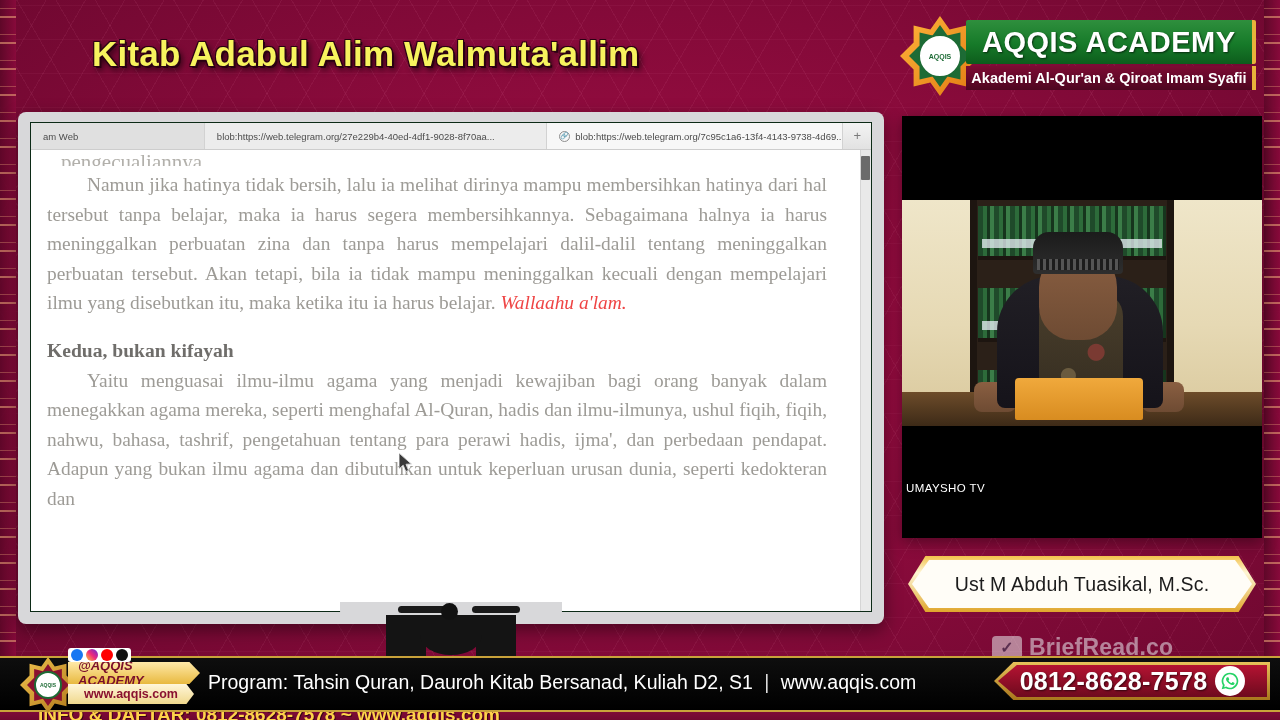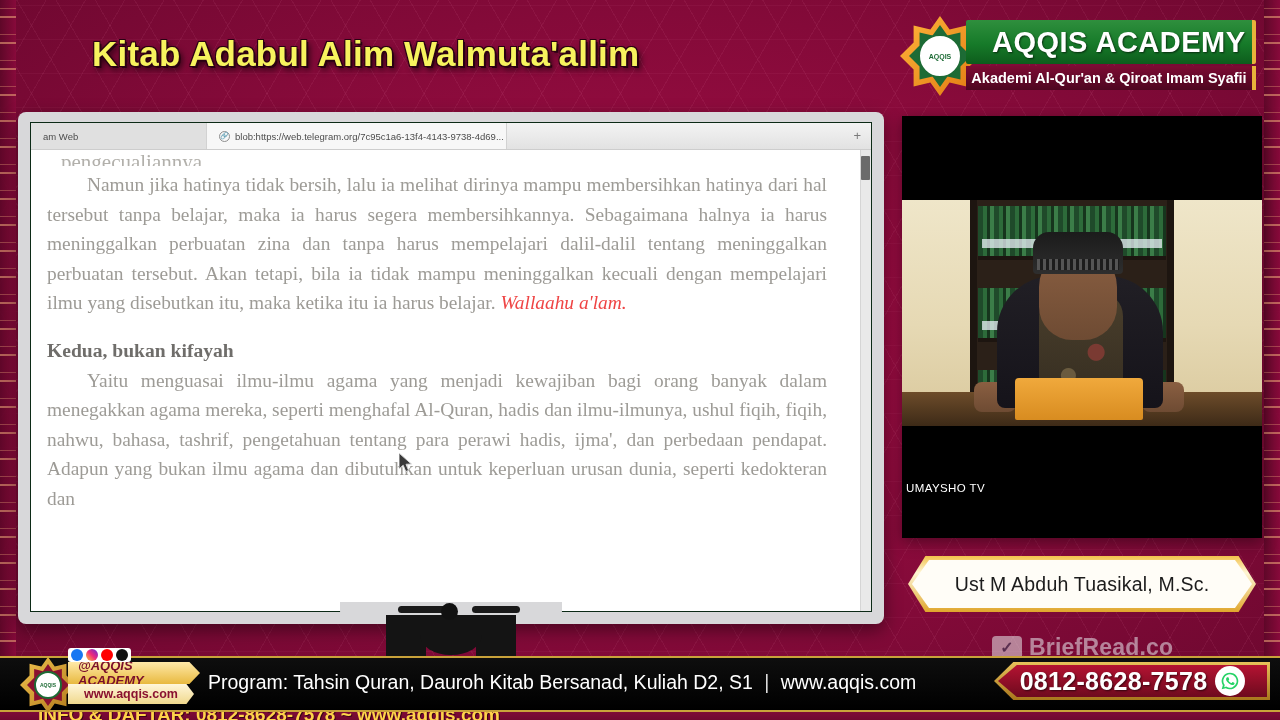--- a/index.html
+++ b/index.html
@@ -85,21 +85,21 @@
     border: 2px solid #1d6b35;
     display:flex; align-items:center; justify-content:center;
     font-size: 7px; color: #1d6b35; font-weight: bold; text-align:center;
     line-height: 1;
   }
   #logo-bars { position: absolute; left: 66px; top: 0; right: 0; }
   #logo-name {
     height: 44px;
     background: linear-gradient(180deg,#2f8f3d 0%,#167a29 55%,#0d5c1c 100%);
     border-radius: 2px;
-    display: flex; align-items: center; padding-left: 26px;
+    display: flex; align-items: center; padding-left: 16px;
     color: #ffffff; font-weight: bold; font-size: 29px; letter-spacing: .5px;
     text-shadow: 1px 1px 2px rgba(0,0,0,.6);
     border-right: 4px solid #e8b33a;
   }
   #logo-sub {
     margin-top: 2px;
     height: 24px;
     background: linear-gradient(180deg,#7d0b33,#4d0620);
     display: flex; align-items: center; justify-content: center;
     color: #ffffff; font-weight: bold; font-size: 14.5px;
@@ -491,20 +491,23 @@
     </div>
   </div>
 
   <div id="laptop">
     <div id="laptop-frame">
       <div id="browser">
 
         <div id="tabbar">
           <div class="tab t0">
             <span>am Web</span>
+          </div>
+          <div class="tab t1">
+            <span>blob:https://web.telegram.org/27e229b4-40ed-4df1-9028-8f70aa...</span>
           </div>
           <div class="tab t2">
             <span class="tab-fav">🔗</span>
             <span>blob:https://web.telegram.org/7c95c1a6-13f4-4143-9738-4d69...</span>
           </div>
           <div id="newtab">+</div>
         </div>
 
         <div id="pagearea">
           <div id="doc">

